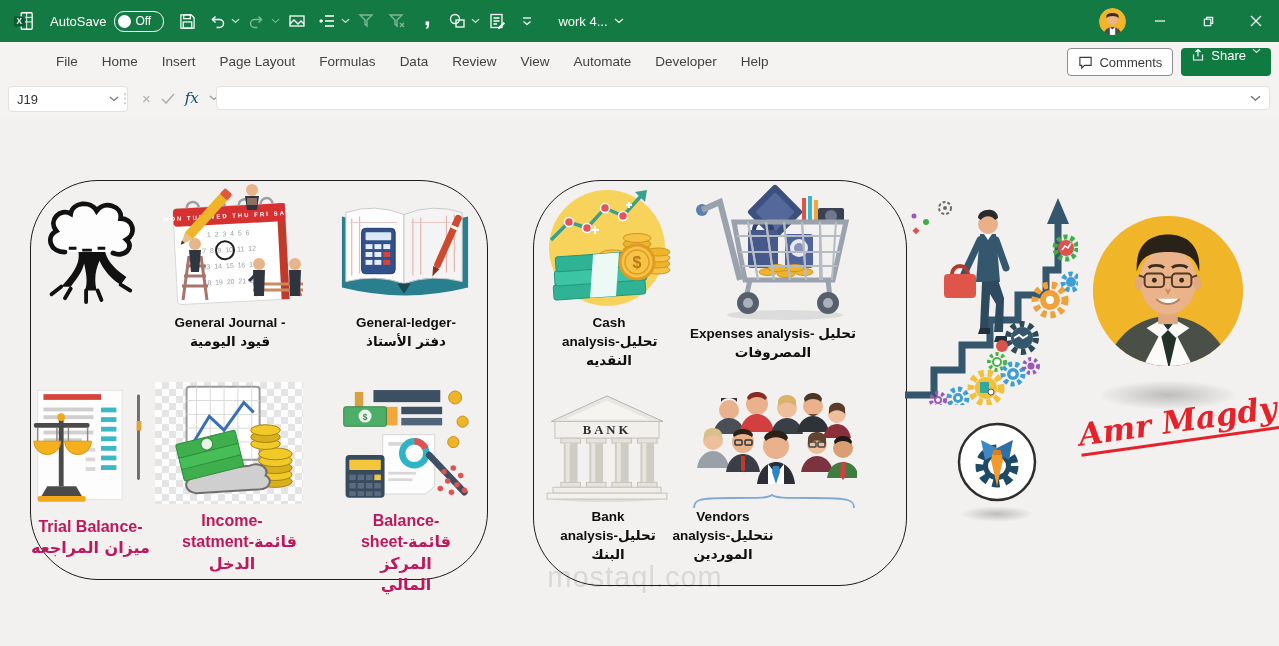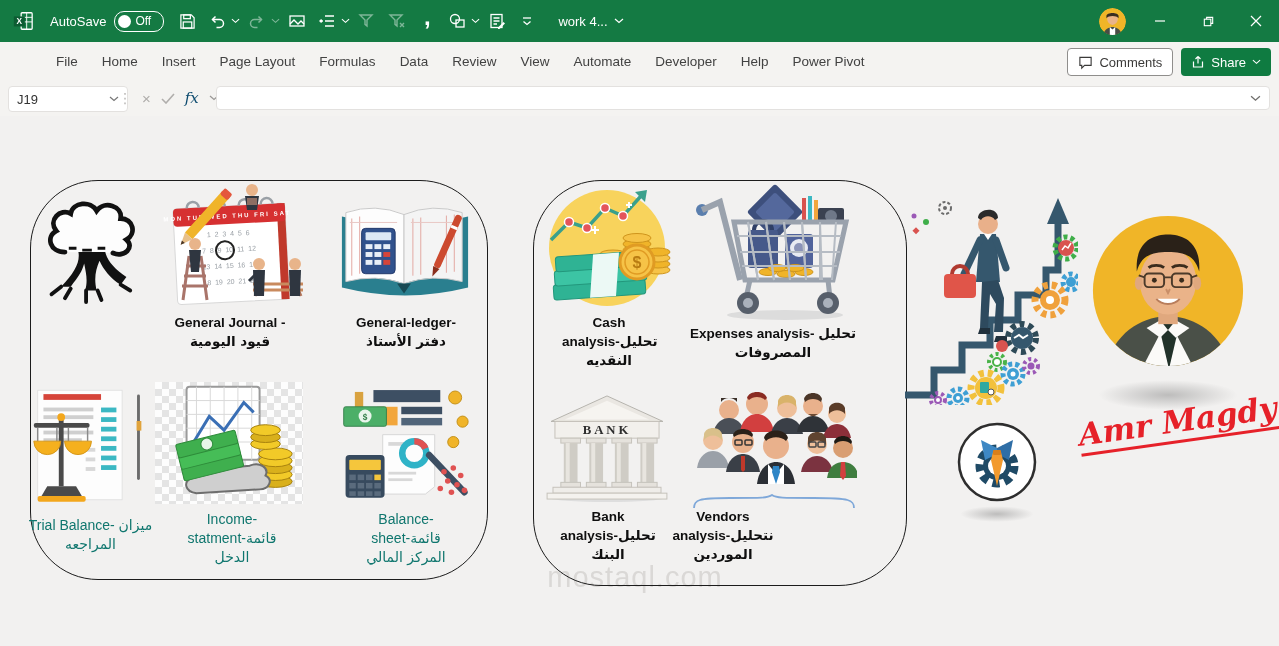--- a/index.html
+++ b/index.html
@@ -25,39 +25,39 @@
   .winctl{position:absolute;top:0;height:42px;width:46px;display:flex;align-items:center;justify-content:center;color:#fff;}
   .avatar-tb{position:absolute;left:1099px;top:8px;width:27px;height:27px;border-radius:50%;overflow:hidden;}
   
   .tabrow{left:0;top:42px;width:1279px;height:39px;background:#f4f3f1;border-bottom:1px solid #e2e0de;
           display:flex;align-items:center;padding-left:32px;}
   .tabs{display:flex;align-items:center;padding-left:12px;}
   .tab{font-size:13.5px;color:#424242;padding:0 12px;line-height:38px;white-space:nowrap;}
   .ribbon-actions{position:absolute;right:8px;top:48px;display:flex;gap:8px;align-items:center;}
   .btn-comments{display:flex;align-items:center;gap:6px;border:1px solid #8f8e8c;background:#fff;border-radius:4px;
                 height:26px;padding:0 10px;font-size:13px;color:#3b3a39;}
-  .btn-share{display:flex;align-items:center;gap:6px;background:#0f7b41;border-radius:4px;height:28px;
+  .btn-share{display:flex;gap:6px;background:#0f7b41;border-radius:4px;height:28px;
              padding:0 10px;font-size:13px;color:#fff;}
   
   .formularow{left:0;top:81px;width:1279px;height:35px;background:#f4f3f1;border-bottom:1px solid #d8d6d4;
               display:flex;align-items:center;}
   .namebox{position:absolute;left:8px;top:5px;width:102px;height:24px;background:#fff;border:1px solid #e3e1df;
            border-radius:4px;display:flex;align-items:center;justify-content:space-between;padding:0 8px;
            font-size:13px;color:#333;}
   .fbtns{position:absolute;left:118px;top:5px;display:flex;align-items:center;gap:10px;color:#aeacaa;font-size:15px;height:24px;}
   .fx{font-family:"DejaVu Serif",serif;font-style:italic;color:#0c4a6e;font-size:15px;}
   .formulainput{position:absolute;left:216px;top:5px;width:1054px;height:24px;background:#fff;border:1px solid #e3e1df;
                 border-radius:4px;display:flex;align-items:center;justify-content:flex-end;padding:0 8px;box-sizing:border-box;
                 font-size:13px;color:#333;}
   
   .sheet{left:0;top:116px;width:1279px;height:530px;background:#f2f1f0;overflow:hidden;}
   .panel{position:absolute;border:1.6px solid #1c1c1c;border-radius:68px;background:transparent;z-index:1;}
   .lbl{position:absolute;text-align:center;color:#0f0f0f;font-size:13.5px;line-height:1.34;z-index:2;}
   .bold{font-weight:700;}
-  .reg{font-weight:400;font-size:14px;color:#0f766e;}
+  .reg{font-weight:700;font-size:16px;color:#be185d;}
   .ar{font-family:"DejaVu Sans",sans-serif;}
   .icon-box{position:absolute;z-index:2;}
   .checker{background-image:linear-gradient(45deg,#e4e4e4 25%,transparent 25%,transparent 75%,#e4e4e4 75%),
            linear-gradient(45deg,#e4e4e4 25%,transparent 25%,transparent 75%,#e4e4e4 75%);
            background-size:14px 14px;background-position:0 0,7px 7px;background-color:#fdfdfd;}
   .shadow-ellipse{position:absolute;border-radius:50%;z-index:1;
            background:radial-gradient(ellipse at center,rgba(90,90,90,.35) 0%,rgba(90,90,90,0) 70%);}
   .signature{position:absolute;z-index:3;transform:rotate(-8deg);color:#e62129;
              font-family:"DejaVu Serif",serif;font-style:italic;font-weight:700;font-size:31px;
              border-bottom:3px solid #e62129;padding-bottom:1px;white-space:nowrap;}
@@ -205,21 +205,20 @@
       <span class="tab">Home</span>
       <span class="tab">Insert</span>
       <span class="tab">Page Layout</span>
       <span class="tab">Formulas</span>
       <span class="tab">Data</span>
       <span class="tab">Review</span>
       <span class="tab">View</span>
       <span class="tab">Automate</span>
       <span class="tab">Developer</span>
       <span class="tab">Help</span>
-      <span class="tab">Power Pivot</span>
     </div>
   </div>
   <div class="ribbon-actions">
     <span class="btn-comments">
       <svg width="15" height="15" viewBox="0 0 16 16" fill="none" stroke="#3b3a39" stroke-width="1.2">
           <path d="M2 2.5h12v8.5H7l-3 3v-3H2z"></path>
         </svg>
       <span>Comments</span>
     </span>
     <span class="btn-share">

